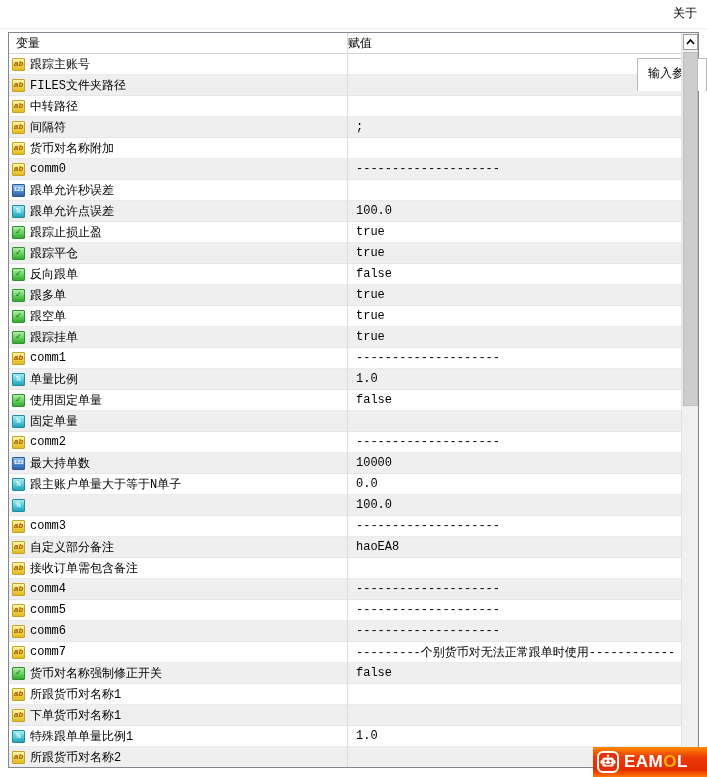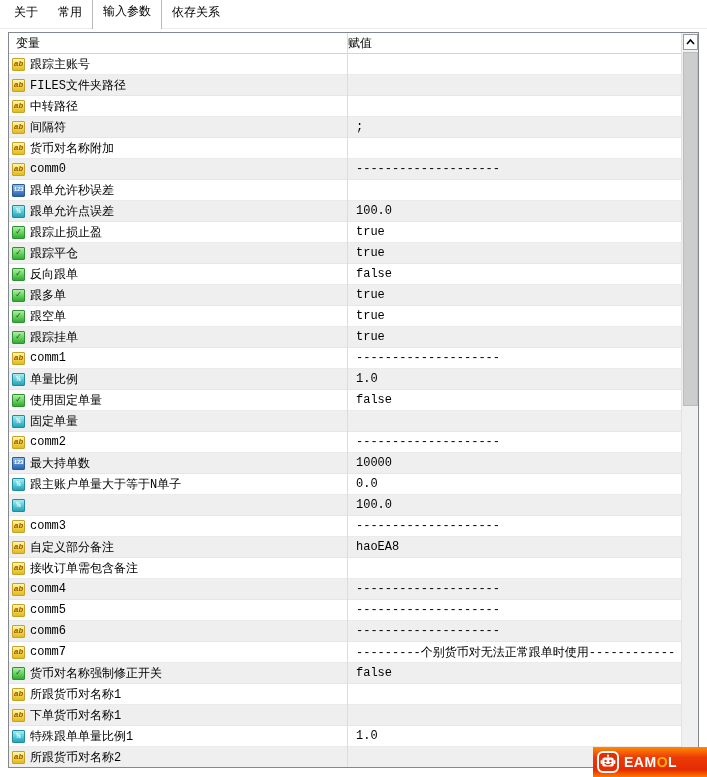--- a/index.html
+++ b/index.html
@@ -7,21 +7,21 @@
     width:707px;height:777px;position:relative;overflow:hidden;
     background:#ffffff;
     font-family:"Liberation Sans", sans-serif;
     -webkit-font-smoothing:antialiased;
   }
 
   
   .tabbar{
     position:absolute;left:0;top:0;width:707px;height:29px;
     display:flex;align-items:flex-end;padding-left:4px;box-sizing:border-box;
-    background:#ffffff;border-bottom:1px solid #ececec;
+    background:#ffffff;border-bottom:1px solid #ececec;flex-direction:column;
   }
   .tab{
     font-size:12px;color:#000;padding:5px 10px 7px 10px;cursor:default;
     white-space:nowrap;position:relative;
   }
   .tab.active{
     background:#ffffff;border:1px solid #b9b9b9;border-bottom:none;
     padding:6px 10px 9px 10px;margin-bottom:-1px;z-index:2;
   }
 
@@ -103,21 +103,21 @@
     position:absolute;right:0;bottom:0;width:114px;height:30px;z-index:10;
     background:linear-gradient(180deg,#ff8a00 0%,#ec3a08 35%,#e42c04 75%,#ff7700 100%);
     display:flex;align-items:center;padding-left:4px;box-sizing:border-box;
   }
   .robot-badge{
     width:22px;height:22px;border-radius:6px;background:#e42f06;
     border:2px solid #ffffff;box-sizing:border-box;flex:0 0 22px;
     display:flex;align-items:center;justify-content:center;
   }
   .brand-text{
-    margin-left:5px;font-size:14px;font-weight:bold;color:#ffffff;letter-spacing:0.5px;
+    margin-left:5px;font-size:17px;font-weight:bold;color:#ffffff;letter-spacing:0.5px;
   }
   .brand-text .o{color:#ffb000;}
 </style>
 </head>
 <body>
 
 <div class="tabbar">
     <div class="tab">关于</div>
     <div class="tab">常用</div>
     <div class="tab active">输入参数</div>

